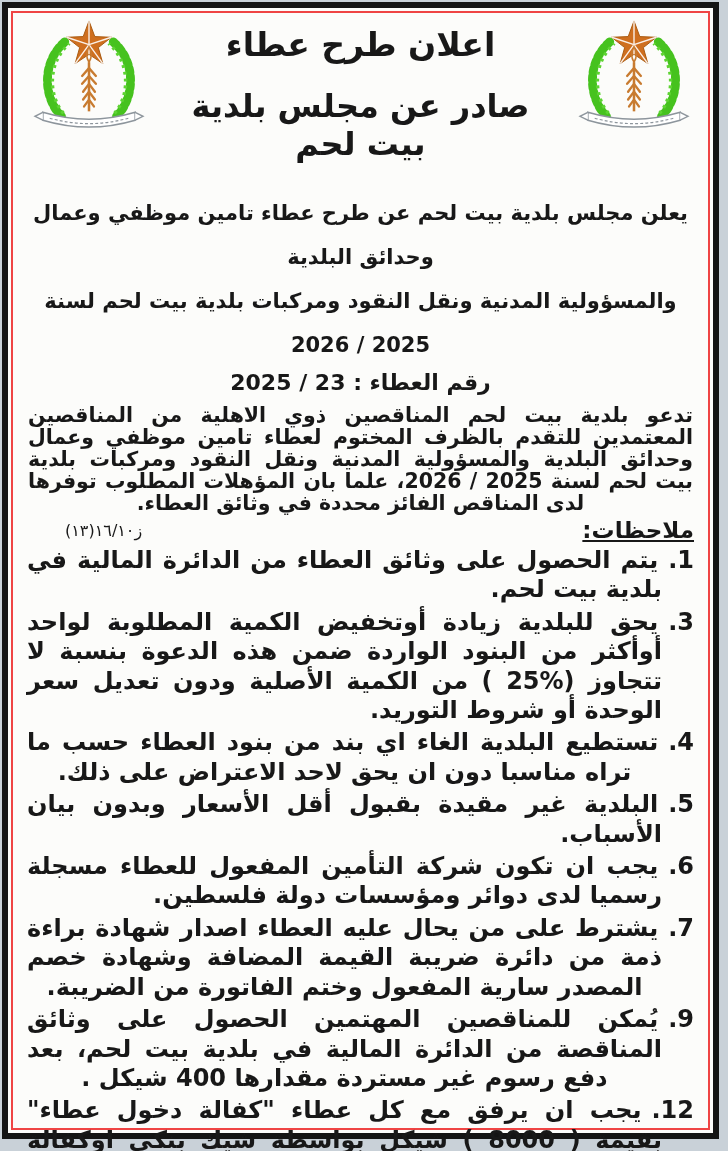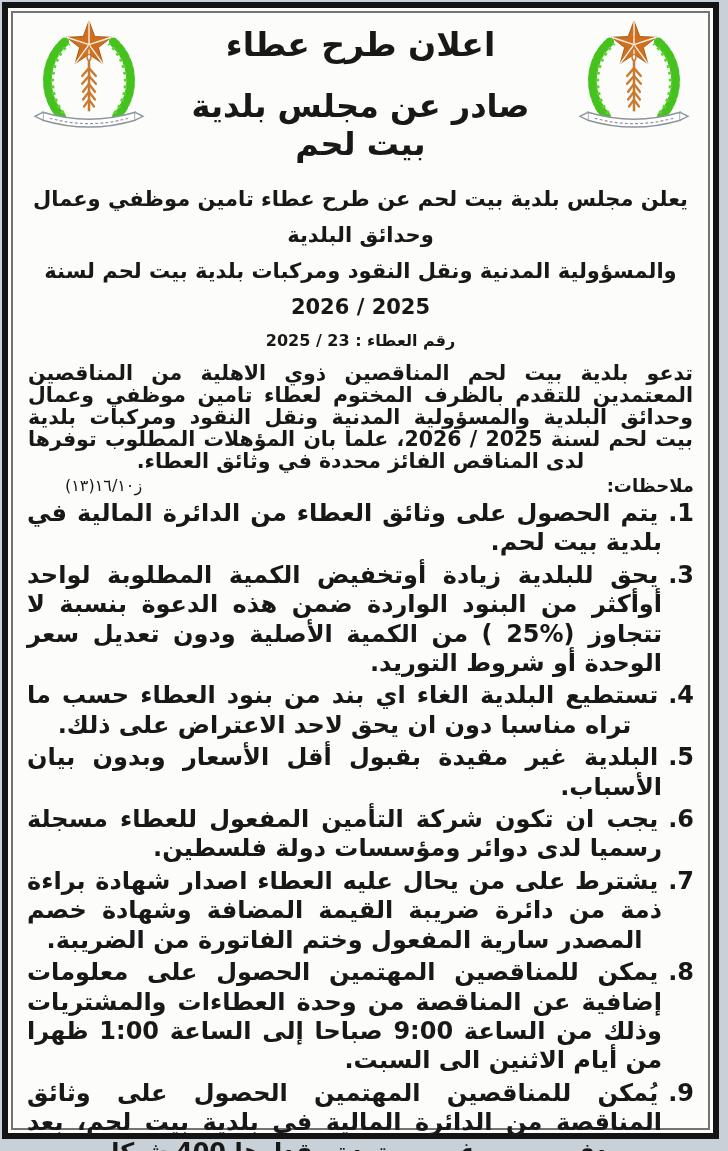--- a/index.html
+++ b/index.html
@@ -12,52 +12,52 @@
   }
   .ad-frame {
     position:absolute; left:2px; top:2px;
     width:717px; height:1137px;
     box-sizing:border-box;
     border:6px solid #141414;
     background:#fcfcfa;
   }
   .ad-inner {
     position:absolute; inset:3px;
-    border:2px solid #737373;
+    border:2px solid #ef4444;
     box-sizing:border-box;
     padding:6px 14px 4px 14px;
     direction:rtl;
     font-weight:bold;
   }
   
   .header {
     display:grid;
     grid-template-columns:122px 1fr 122px;
     align-items:start;
   }
   .emblem { width:120px; height:112px; }
   .title-block { text-align:center; padding-top:6px; }
   .main-title { font-size:33px; line-height:40px; margin:0 0 22px 0; }
-  .sub-title  { font-size:32px; line-height:38px; margin:8px; }
+  .sub-title  { font-size:32px; line-height:38px; margin:18px; }
   
   .intro { text-align:center; margin-top:10px; }
-  .intro-line { font-size:21px; line-height:36px; }
-  .tender-no  { font-size:16px; line-height:32px; }
+  .intro-line { font-size:21px; line-height:44px; }
+  .tender-no  { font-size:22px; line-height:32px; }
   
   .invitation {
     font-size:20.5px; line-height:22px;
     text-align:justify; text-align-last:center;
     margin:5px 1px 2px 1px;
   }
   
   .notes-head-row {
     display:flex; justify-content:space-between; align-items:center;
     margin:3px 0 3px 0;
   }
-  .notes-heading { font-size:18px; }
+  .notes-heading { font-size:23px; text-decoration:underline; }
   .ref-code { font-size:16px; font-weight:normal; margin-left:38px; letter-spacing:1px; }
   .note-item {
     font-size:24px; line-height:29.4px;
     text-align:justify;
     padding-right:32px; text-indent:-32px;
     margin-bottom:3px;
   }
   .note-item.center-last { text-align-last:center; }
   .note-num { margin-left:10px; }
 </style>
@@ -114,19 +114,18 @@
       <span class="ref-code">ز١٦/١٠(١٣)</span>
     </div>
 
     <div>
         <div class="note-item"><span class="note-num">1.</span><span>يتم الحصول على وثائق العطاء من الدائرة المالية في بلدية بيت لحم.</span></div>
         <div class="note-item"><span class="note-num">3.</span><span>يحق للبلدية زيادة أوتخفيض الكمية المطلوبة لواحد أوأكثر من البنود الواردة ضمن هذه الدعوة بنسبة لا تتجاوز ⁦( 25%)⁩ من الكمية الأصلية ودون تعديل سعر الوحدة أو شروط التوريد.</span></div>
         <div class="note-item center-last"><span class="note-num">4.</span><span>تستطيع البلدية الغاء اي بند من بنود العطاء حسب ما تراه مناسبا دون ان يحق لاحد الاعتراض على ذلك.</span></div>
         <div class="note-item"><span class="note-num">5.</span><span>البلدية غير مقيدة بقبول أقل الأسعار وبدون بيان الأسباب.</span></div>
         <div class="note-item"><span class="note-num">6.</span><span>يجب ان تكون شركة التأمين المفعول للعطاء مسجلة رسميا لدى دوائر ومؤسسات دولة فلسطين.</span></div>
         <div class="note-item center-last"><span class="note-num">7.</span><span>يشترط على من يحال عليه العطاء اصدار شهادة براءة ذمة من دائرة ضريبة القيمة المضافة وشهادة خصم المصدر سارية المفعول وختم الفاتورة من الضريبة.</span></div>
-        <div class="note-item"><span class="note-num">8.</span><span>يمكن للمناقصين المهتمين الحصول على معلومات إضافية عن المناقصة من وحدة العطاءات والمشتريات وذلك من الساعة 9:00 صباحا إلى الساعة 1:00 ظهرا من أيام الاثنين الى السبت.</span></div>
         <div class="note-item center-last"><span class="note-num">9.</span><span>يُمكن للمناقصين المهتمين الحصول على وثائق المناقصة من الدائرة المالية في بلدية بيت لحم، بعد دفع رسوم غير مستردة مقدارها  400 شيكل .</span></div>
         <div class="note-item"><span class="note-num">12.</span><span>يجب ان يرفق مع كل عطاء "كفالة دخول عطاء" بقيمة ( 8000 ) شيكل بواسطة شيك بنكي اوكفالة بنكية ولا تقبل الكفالات النقدية او الشيكات الشخصية .وتكون سارية المفعول ل( 128 يوما ) وفقا للنماذج والشروط الواردة في وثائق العطاء.</span></div>
       </div>
 
   </div>
 </div>
 
 </body></html>

